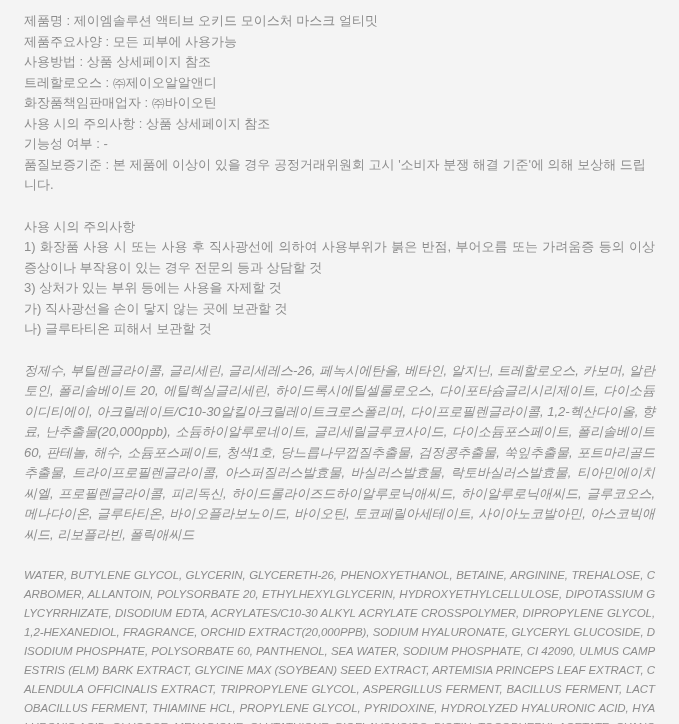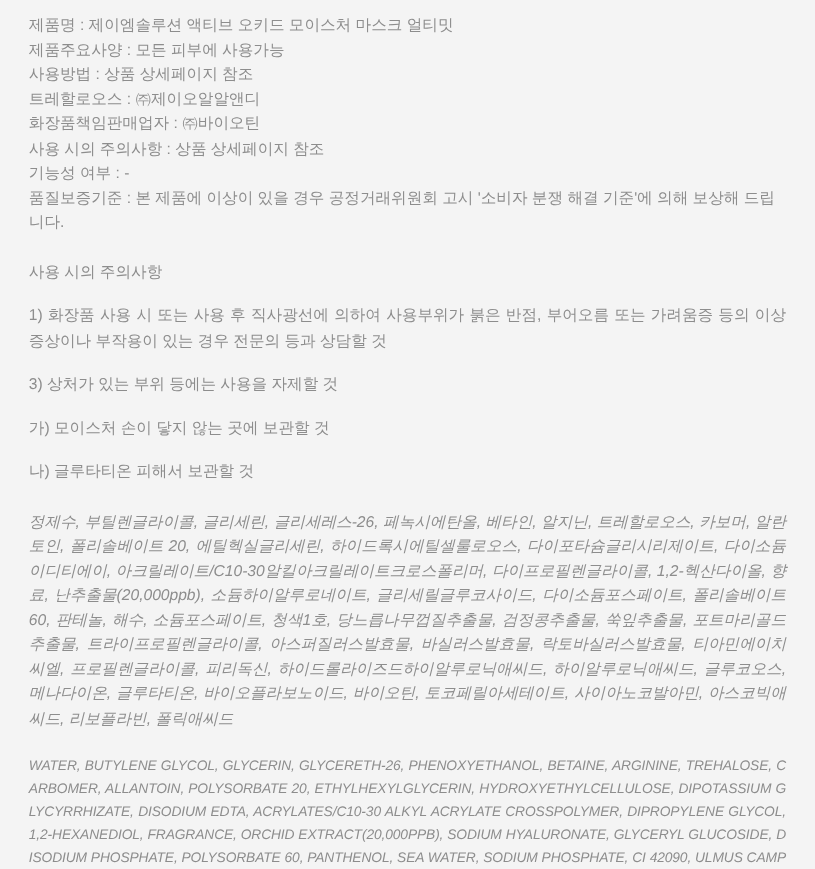--- a/index.html
+++ b/index.html
@@ -15,21 +15,21 @@
     padding: 11px 24px 16px 24px;
     -webkit-font-smoothing: antialiased;
   }
   .page { width: 100%; }
   .spec-row { display: block; }
   .spec-row .sep { white-space: pre; }
   .block { margin-top: 21px; }
   .section-title { display: block; }
   .para { text-align: justify; word-break: break-all; font-style: italic; }
   .para-kr { text-align: justify; }
-  .prec-item { text-align: justify; margin-top: 16px; }
+  .prec-item { text-align: justify; }
   .para-en {
     font-size: 11.5px;
     line-height: 19px;
     letter-spacing: -0.1px;
     text-align: justify;
   }
 </style>
 </head>
 <body>
 
@@ -59,21 +59,21 @@
     </div>
     <div class="spec-row">
       <span>품질보증기준</span><span class="sep"> : </span><span>본 제품에 이상이 있을 경우 공정거래위원회 고시 '소비자 분쟁 해결 기준'에 의해 보상해 드립니다.</span>
     </div>
   </section>
 
   <section class="block">
     <span class="section-title">사용 시의 주의사항</span>
     <div class="prec-item">1) 화장품 사용 시 또는 사용 후 직사광선에 의하여 사용부위가 붉은 반점, 부어오름 또는 가려움증 등의 이상 증상이나 부작용이 있는 경우 전문의 등과 상담할 것</div>
     <div class="prec-item">3) 상처가 있는 부위 등에는 사용을 자제할 것</div>
-    <div class="prec-item">가) 모이스처 손이 닿지 않는 곳에 보관할 것</div>
+    <div class="prec-item">가) 직사광선을 손이 닿지 않는 곳에 보관할 것</div>
     <div class="prec-item">나) 글루타티온 피해서 보관할 것</div>
   </section>
 
   <section class="block">
     <div class="para para-kr">정제수, 부틸렌글라이콜, 글리세린, 글리세레스-26, 페녹시에탄올, 베타인, 알지닌, 트레할로오스, 카보머, 알란토인, 폴리솔베이트 20, 에틸헥실글리세린, 하이드록시에틸셀룰로오스, 다이포타슘글리시리제이트, 다이소듐이디티에이, 아크릴레이트/C10-30알킬아크릴레이트크로스폴리머, 다이프로필렌글라이콜, 1,2-헥산다이올, 향료, 난추출물(20,000ppb), 소듐하이알루로네이트, 글리세릴글루코사이드, 다이소듐포스페이트, 폴리솔베이트60, 판테놀, 해수, 소듐포스페이트, 청색1호, 당느릅나무껍질추출물, 검정콩추출물, 쑥잎추출물, 포트마리골드추출물, 트라이프로필렌글라이콜, 아스퍼질러스발효물, 바실러스발효물, 락토바실러스발효물, 티아민에이치씨엘, 프로필렌글라이콜, 피리독신, 하이드롤라이즈드하이알루로닉애씨드, 하이알루로닉애씨드, 글루코오스, 메나다이온, 글루타티온, 바이오플라보노이드, 바이오틴, 토코페릴아세테이트, 사이아노코발아민, 아스코빅애씨드, 리보플라빈, 폴릭애씨드</div>
   </section>
 
   <section class="block">
     <div class="para para-en">WATER, BUTYLENE GLYCOL, GLYCERIN, GLYCERETH-26, PHENOXYETHANOL, BETAINE, ARGININE, TREHALOSE, CARBOMER, ALLANTOIN, POLYSORBATE 20, ETHYLHEXYLGLYCERIN, HYDROXYETHYLCELLULOSE, DIPOTASSIUM GLYCYRRHIZATE, DISODIUM EDTA, ACRYLATES/C10-30 ALKYL ACRYLATE CROSSPOLYMER, DIPROPYLENE GLYCOL, 1,2-HEXANEDIOL, FRAGRANCE, ORCHID EXTRACT(20,000PPB), SODIUM HYALURONATE, GLYCERYL GLUCOSIDE, DISODIUM PHOSPHATE, POLYSORBATE 60, PANTHENOL, SEA WATER, SODIUM PHOSPHATE, CI 42090, ULMUS CAMPESTRIS (ELM) BARK EXTRACT, GLYCINE MAX (SOYBEAN) SEED EXTRACT, ARTEMISIA PRINCEPS LEAF EXTRACT, CALENDULA OFFICINALIS EXTRACT, TRIPROPYLENE GLYCOL, ASPERGILLUS FERMENT, BACILLUS FERMENT, LACTOBACILLUS FERMENT, THIAMINE HCL, PROPYLENE GLYCOL, PYRIDOXINE, HYDROLYZED HYALURONIC ACID, HYALURONIC ACID, GLUCOSE, MENADIONE, GLUTATHIONE, BIOFLAVONOIDS, BIOTIN, TOCOPHERYL ACETATE, CYANOCOBALAMIN, ASCORBIC ACID, RIBOFLAVIN, FOLIC ACID</div>
   </section>

